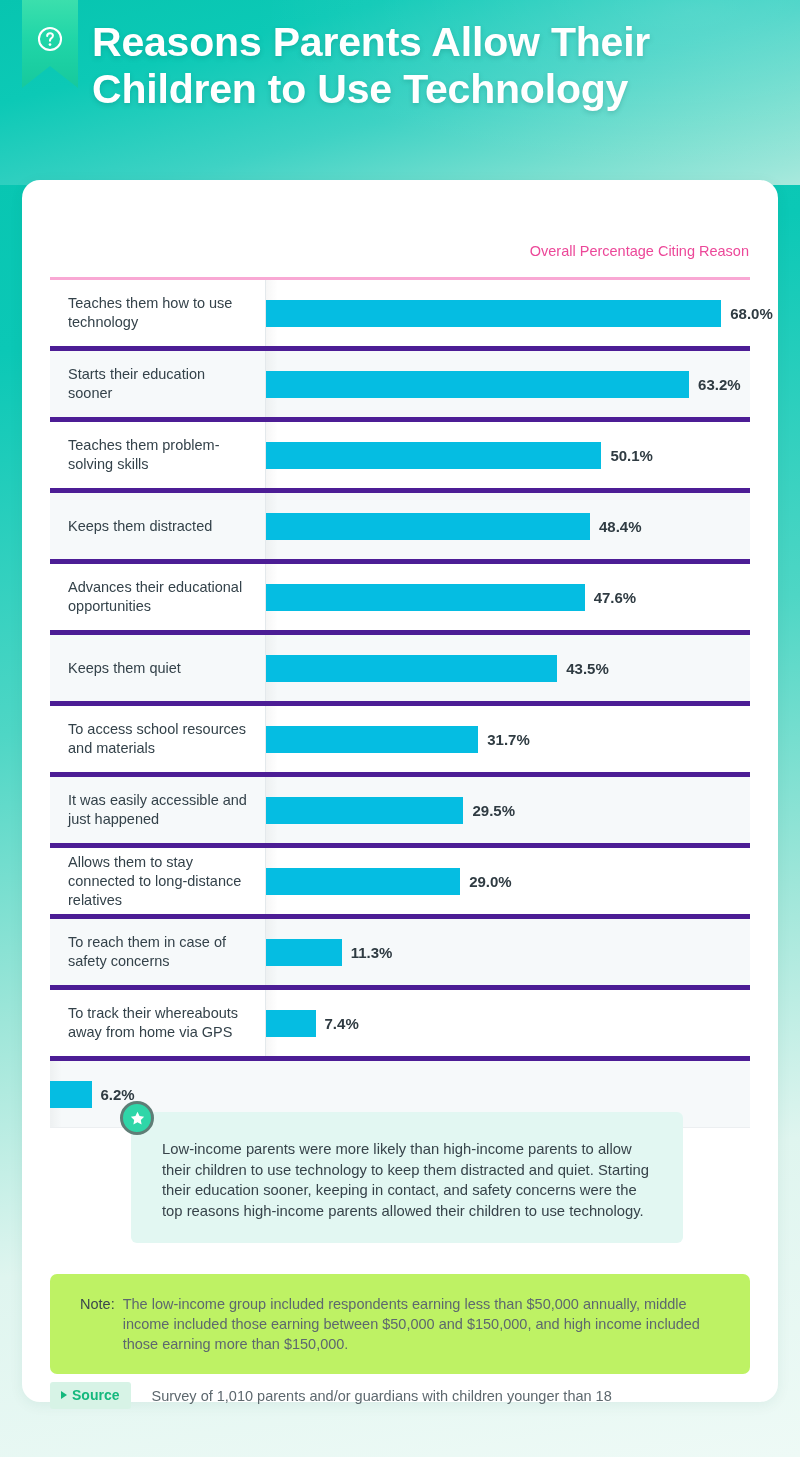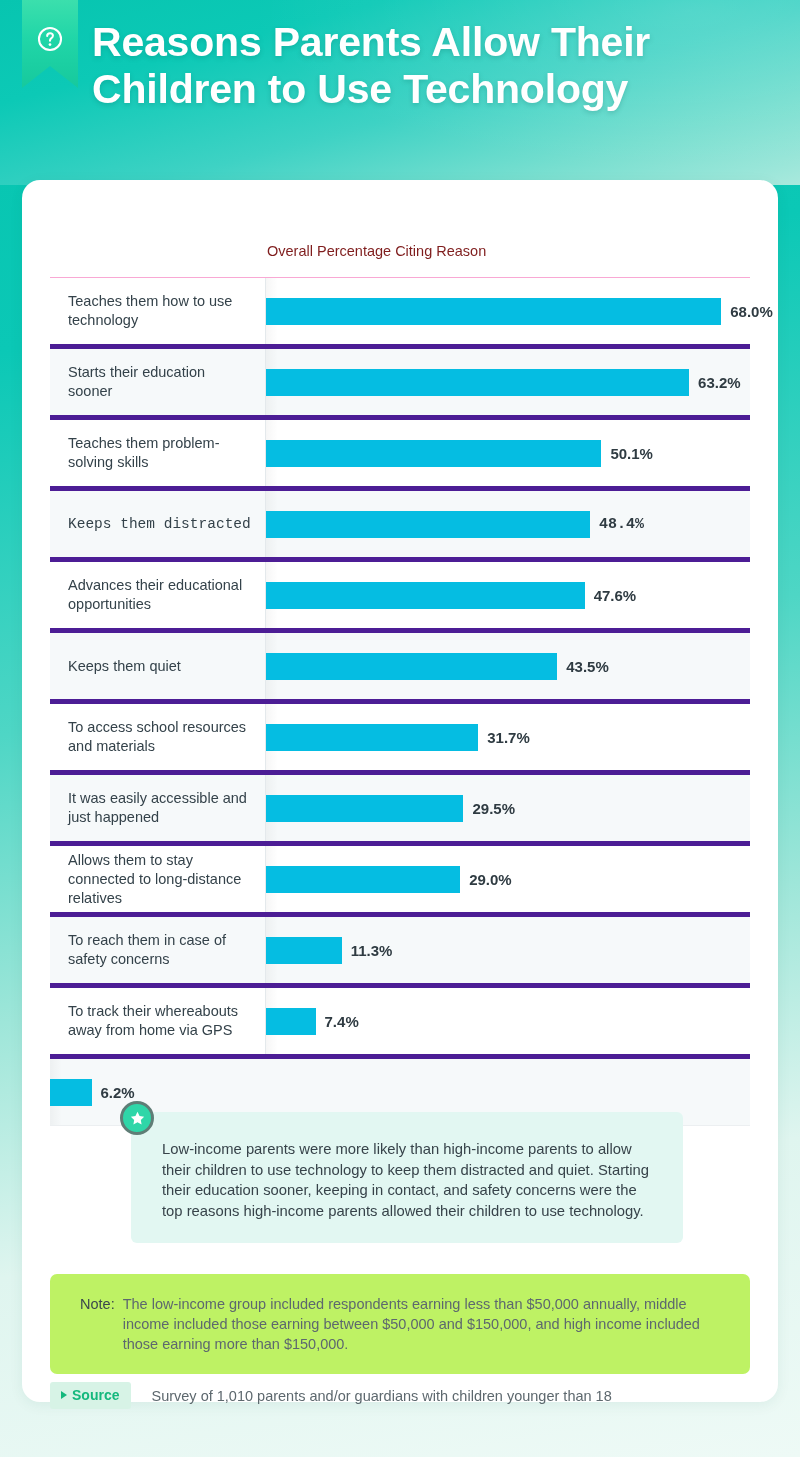--- a/index.html
+++ b/index.html
@@ -70,38 +70,38 @@
     border-left: 18px solid transparent;
     border-right: 18px solid transparent;
     border-top: 17px solid #ffffff;
   }
 
   
   .chart-axis-title {
     position: absolute;
     left: 267px; top: 243px;
     width: 482px;
-    text-align: left;
-    font-size: 14.5px;
-    color: #7f1d1d;
+    text-align: right;
+    font-size: 14.5px;
+    color: #ec4899;
   }
   .chart {
     position: absolute;
     left: 50px; top: 277px;
     width: 700px;
   }
   .row {
     position: relative;
     display: flex;
     align-items: stretch;
     background: #ffffff;
     border-top: 5px solid #4c1d95;
   }
   .row.alt { background: #f6f9fa; }
-  .row:first-child { border-top: 1px solid #f9a8d4; }
+  .row:first-child { border-top: 3px solid #f9a8d4; }
   .row:last-child { border-bottom: 1px solid #eceff1; }
   .row-label {
     width: 216px;
     flex: 0 0 216px;
     box-sizing: border-box;
     padding: 0 14px 0 18px;
     display: flex;
     align-items: center;
     font-size: 14.5px;
     line-height: 19px;
@@ -246,21 +246,21 @@
         <div class="bar-value">63.2%</div>
       </div>
     </div>
     <div class="row" style="height: 66px;">
       <div class="row-label">Teaches them problem-solving skills</div>
       <div class="row-bararea">
         <div class="bar" style="width: 335.392px; background: rgb(5, 189, 226);"></div>
         <div class="bar-value">50.1%</div>
       </div>
     </div>
-    <div class="row alt" style="height: 66px; font-family: Liberation Mono, monospace;">
+    <div class="row alt" style="height: 66px;">
       <div class="row-label">Keeps them distracted</div>
       <div class="row-bararea">
         <div class="bar" style="width: 324.011px; background: rgb(5, 189, 226);"></div>
         <div class="bar-value">48.4%</div>
       </div>
     </div>
     <div class="row" style="height: 66px;">
       <div class="row-label">Advances their educational opportunities</div>
       <div class="row-bararea">
         <div class="bar" style="width: 318.656px; background: rgb(5, 189, 226);"></div>

